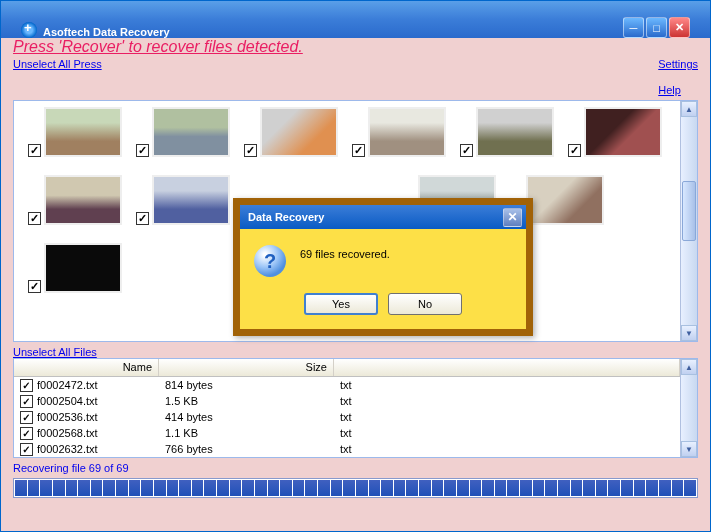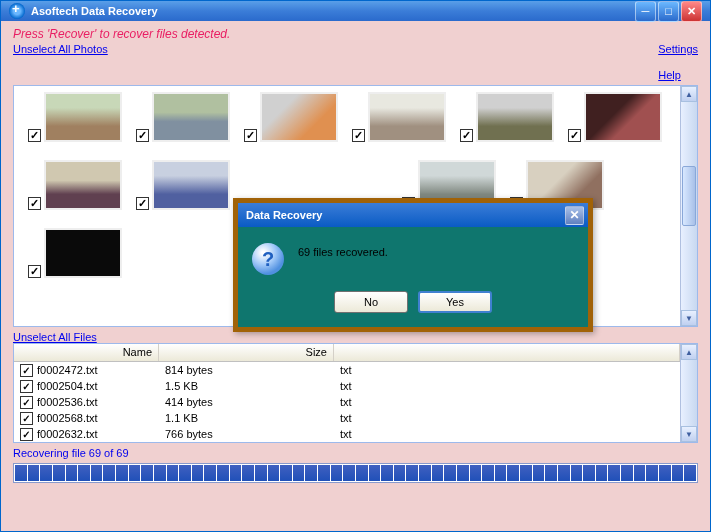--- a/index.html
+++ b/index.html
@@ -1,27 +1,27 @@
 <!DOCTYPE html>
 <html><head>
 <meta charset="utf-8">
 <style>
 * { box-sizing: border-box; margin: 0; padding: 0; font-family: Tahoma, Arial, sans-serif; font-size: 11px; }
 body { width: 711px; height: 532px; background: #F0D0D0; border: 1px solid #0066CC; overflow: hidden; position: relative; }
 
-.titlebar { height: 20px; background: linear-gradient(to bottom, #5A9FE8 0%, #3B7DD8 50%, #2A6ACC 100%); display: flex; align-items: center; padding: 0 8px; color: white; font-weight: bold; font-size: 12px; }
+.titlebar { height: 37px; background: linear-gradient(to bottom, #5A9FE8 0%, #3B7DD8 50%, #2A6ACC 100%); display: flex; align-items: flex-end; padding: 0 20px; color: white; font-weight: bold; font-size: 12px; }
 .titlebar-icon { width: 16px; height: 16px; background: radial-gradient(circle, #6BB8FF 30%, #0066CC 70%); border-radius: 50%; margin-right: 6px; position: relative; }
 .titlebar-icon::before { content:"+"; position:absolute; color:white; font-weight:bold; left:3px; top:-2px; font-size:13px;}
 .titlebar-title { flex: 1; }
 .win-btns { display: flex; gap: 2px; }
 .win-btn { width: 21px; height: 21px; border: 1px solid #FFFFFF80; border-radius: 3px; display: flex; align-items: center; justify-content: center; cursor: pointer; }
 .win-min, .win-max { background: linear-gradient(to bottom, #6BB8FF, #2A6ACC); color: white; }
 .win-close { background: linear-gradient(to bottom, #FF8888, #CC3333); color: white; }
 
-.instruction { color: #E91E63; font-style: italic; font-size: 12px; padding: 6px 12px 2px; }
+.instruction { color: #E91E63; font-style: italic; font-size: 16px; padding: 0 12px 2px; text-decoration: underline; }
 
 .toplinks { display: flex; padding: 0 12px 4px; }
 .link { color: #0000EE; text-decoration: underline; cursor: pointer; }
 .toplinks-right { margin-left: auto; display: flex; gap: 14px; flex-direction: column; }
 
 .thumbs-panel { margin: 0 12px; background: #FFFFFF; border: 1px solid #9DB9EB; height: 242px; position: relative; display:flex; }
 .thumbs-inner { flex:1; padding: 6px 2px; overflow:hidden;}
 .thumbs-row { display: flex; gap: 14px; padding-left: 12px; margin-bottom: 18px;}
 .thumb-item { display:flex; align-items:flex-end;}
 .cb { width:13px; height:13px; border:1px solid #333; display:inline-flex; align-items:center; justify-content:center; background:white; cursor:pointer; margin-right:3px;}
@@ -58,21 +58,21 @@
 .ficon{display:inline-flex;width:13px;height:13px;border:1px solid #333;background:white;align-items:center;justify-content:center;margin-right:4px;cursor:pointer;}
 .ficon.checked::before{content:"✓";font-size:10px;font-weight:bold;}
 .files-scroll{width:17px;background:linear-gradient(to right,#E8F0FF,#C8D8F0);border-left:1px solid #B0C0E0;position:relative;}
 .files-scroll .sa-up,.files-scroll .sa-dn{position:absolute;left:0;right:0;height:16px;background:linear-gradient(to bottom,#E8F0FF,#C0D0F0);border:1px solid #A8C0E0;display:flex;align-items:center;justify-content:center;font-size:8px;color:#4060A0;}
 
 .status { color: #0000EE; padding: 4px 12px; }
 
 .progress { margin: 0 12px 12px; height: 20px; border: 1px solid #8899CC; background: white; display:flex; padding:1px; gap:1px;}
 .pseg{flex:1; background: linear-gradient(to bottom,#4060C0,#2050B8);}
 
-.dialog { position: absolute; left: 232px; top: 197px; width: 360px; border: 5px solid #a16207; background: #0f766e; box-shadow: 2px 2px 6px rgba(0,0,0,0.3);}
+.dialog { position: absolute; left: 232px; top: 197px; width: 300px; border: 7px solid #a16207; background: #fde047; box-shadow: 2px 2px 6px rgba(0,0,0,0.3);}
 .dialog-title { height: 24px; background: linear-gradient(to bottom, #3B7DD8, #0A5BC4); display:flex; align-items:center; padding:0 4px; color:white; font-weight:bold;}
 .dialog-title-text{flex:1; padding-left:4px;}
 .dlg-close{width:19px;height:19px;background:linear-gradient(to bottom,#A8C0E8,#6080C0);border:1px solid #FFFFFF60;border-radius:2px;display:flex;align-items:center;justify-content:center;color:white;cursor:pointer;font-size:12px;}
 .dialog-body{padding:16px 14px 10px; display:flex; gap:14px;}
 .dlg-icon{width:32px;height:32px;border-radius:50%;background:radial-gradient(circle at 35% 30%,#FFFFFF 5%,#A0C8F8 40%,#5090E0 70%);display:flex;align-items:center;justify-content:center;color:#2060C0;font-weight:bold;font-size:20px;flex-shrink:0;}
 .dlg-text{line-height:1.8;}
 .dialog-buttons{display:flex;justify-content:center;gap:10px;padding:6px 0 14px;}
 .dlg-btn{width:74px;height:22px;background:linear-gradient(to bottom,#FFFFFF,#ECE9D8);border:1px solid #707070;border-radius:3px;cursor:pointer;font-size:11px;}
 .dlg-btn.default{border:2px solid #4080D0;}
 </style>
@@ -85,21 +85,21 @@
   <div class="win-btns">
     <div class="win-btn win-min">─</div>
     <div class="win-btn win-max">□</div>
     <div class="win-btn win-close">✕</div>
   </div>
 </div>
 
 <div class="instruction">Press 'Recover' to recover files detected.</div>
 
 <div class="toplinks">
-  <span class="link">Unselect All Photos</span>
+  <span class="link">Unselect All Press</span>
   <div class="toplinks-right">
     <span class="link">Settings</span>
     <span class="link">Help</span>
   </div>
 </div>
 
 <div class="thumbs-panel">
   <div class="thumbs-inner">
     <div class="thumbs-row">
       <div class="thumb-item">
@@ -273,16 +273,16 @@
     <span class="dialog-title-text">Data Recovery</span>
     <div class="dlg-close">✕</div>
   </div>
   <div class="dialog-body">
     <div class="dlg-icon">?</div>
     <div class="dlg-text">
       <div>69 files recovered.</div>
     </div>
   </div>
   <div class="dialog-buttons">
+    <button class="dlg-btn default">Yes</button>
     <button class="dlg-btn">No</button>
-    <button class="dlg-btn default">Yes</button>
   </div>
 </div>
 
 </body></html>

